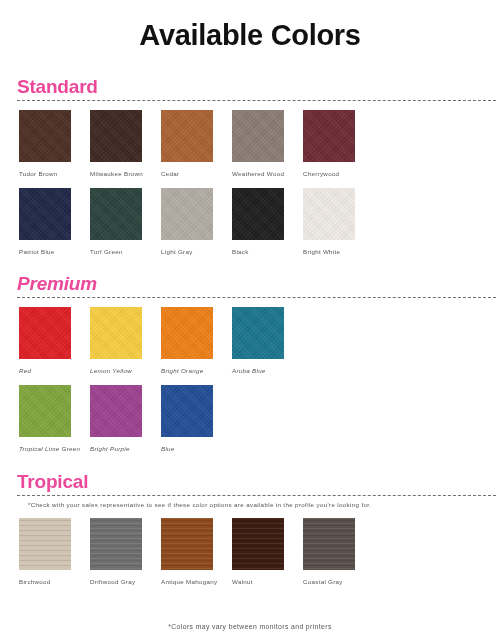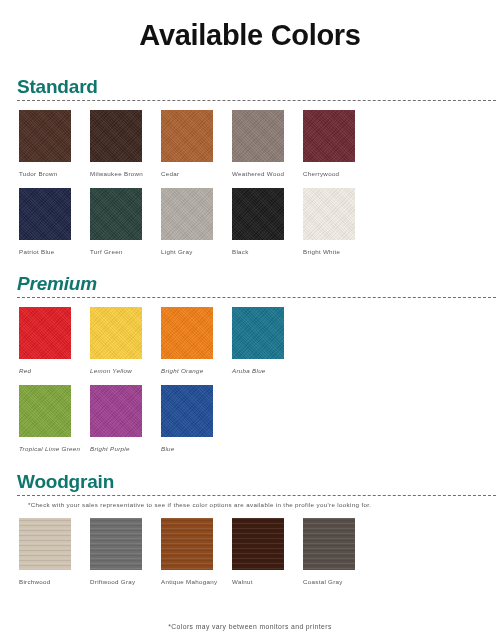--- a/index.html
+++ b/index.html
@@ -34,21 +34,21 @@
   .section {
     padding: 0 0 0 0;
   }
   .section-standard { margin-top: 22px; }
   .section-premium  { margin-top: 14px; font-style: italic; }
   .section-woodgrain{ margin-top: 15px; }
 
   .section-head {
     font-size: 19px;
     font-weight: bold;
-    color: #0f766e;
+    color: #ec4899;
     margin: 0 0 2px 17px;
     letter-spacing: -0.2px;
     line-height: 23px;
   }
   .divider {
     height: 0;
     border-top: 1.5px dashed #6f6f6f;
     margin: 0 4px 0 17px;
   }
   .note {
@@ -210,21 +210,21 @@
         <span class="swatch-label">Bright Purple</span>
       </div>
       <div class="swatch-cell">
         <span class="swatch tex-speckle" style="background:#1e4b96"></span>
         <span class="swatch-label">Blue</span>
       </div>
     </div>
   </div>
 
   <div class="section section-woodgrain">
-    <div class="section-head">Woodgrain</div>
+    <div class="section-head">Tropical</div>
     <div class="divider"></div>
     <div class="note">*Check with your sales representative to see if these color options are available in the profile you're looking for.</div>
     <div class="swatch-row row-gap-1">
       <div class="swatch-cell">
         <span class="swatch tex-grain" style="background:#cfc3b2"></span>
         <span class="swatch-label">Birchwood</span>
       </div>
       <div class="swatch-cell">
         <span class="swatch tex-grain" style="background:#6e6e6e"></span>
         <span class="swatch-label">Driftwood Gray</span>

